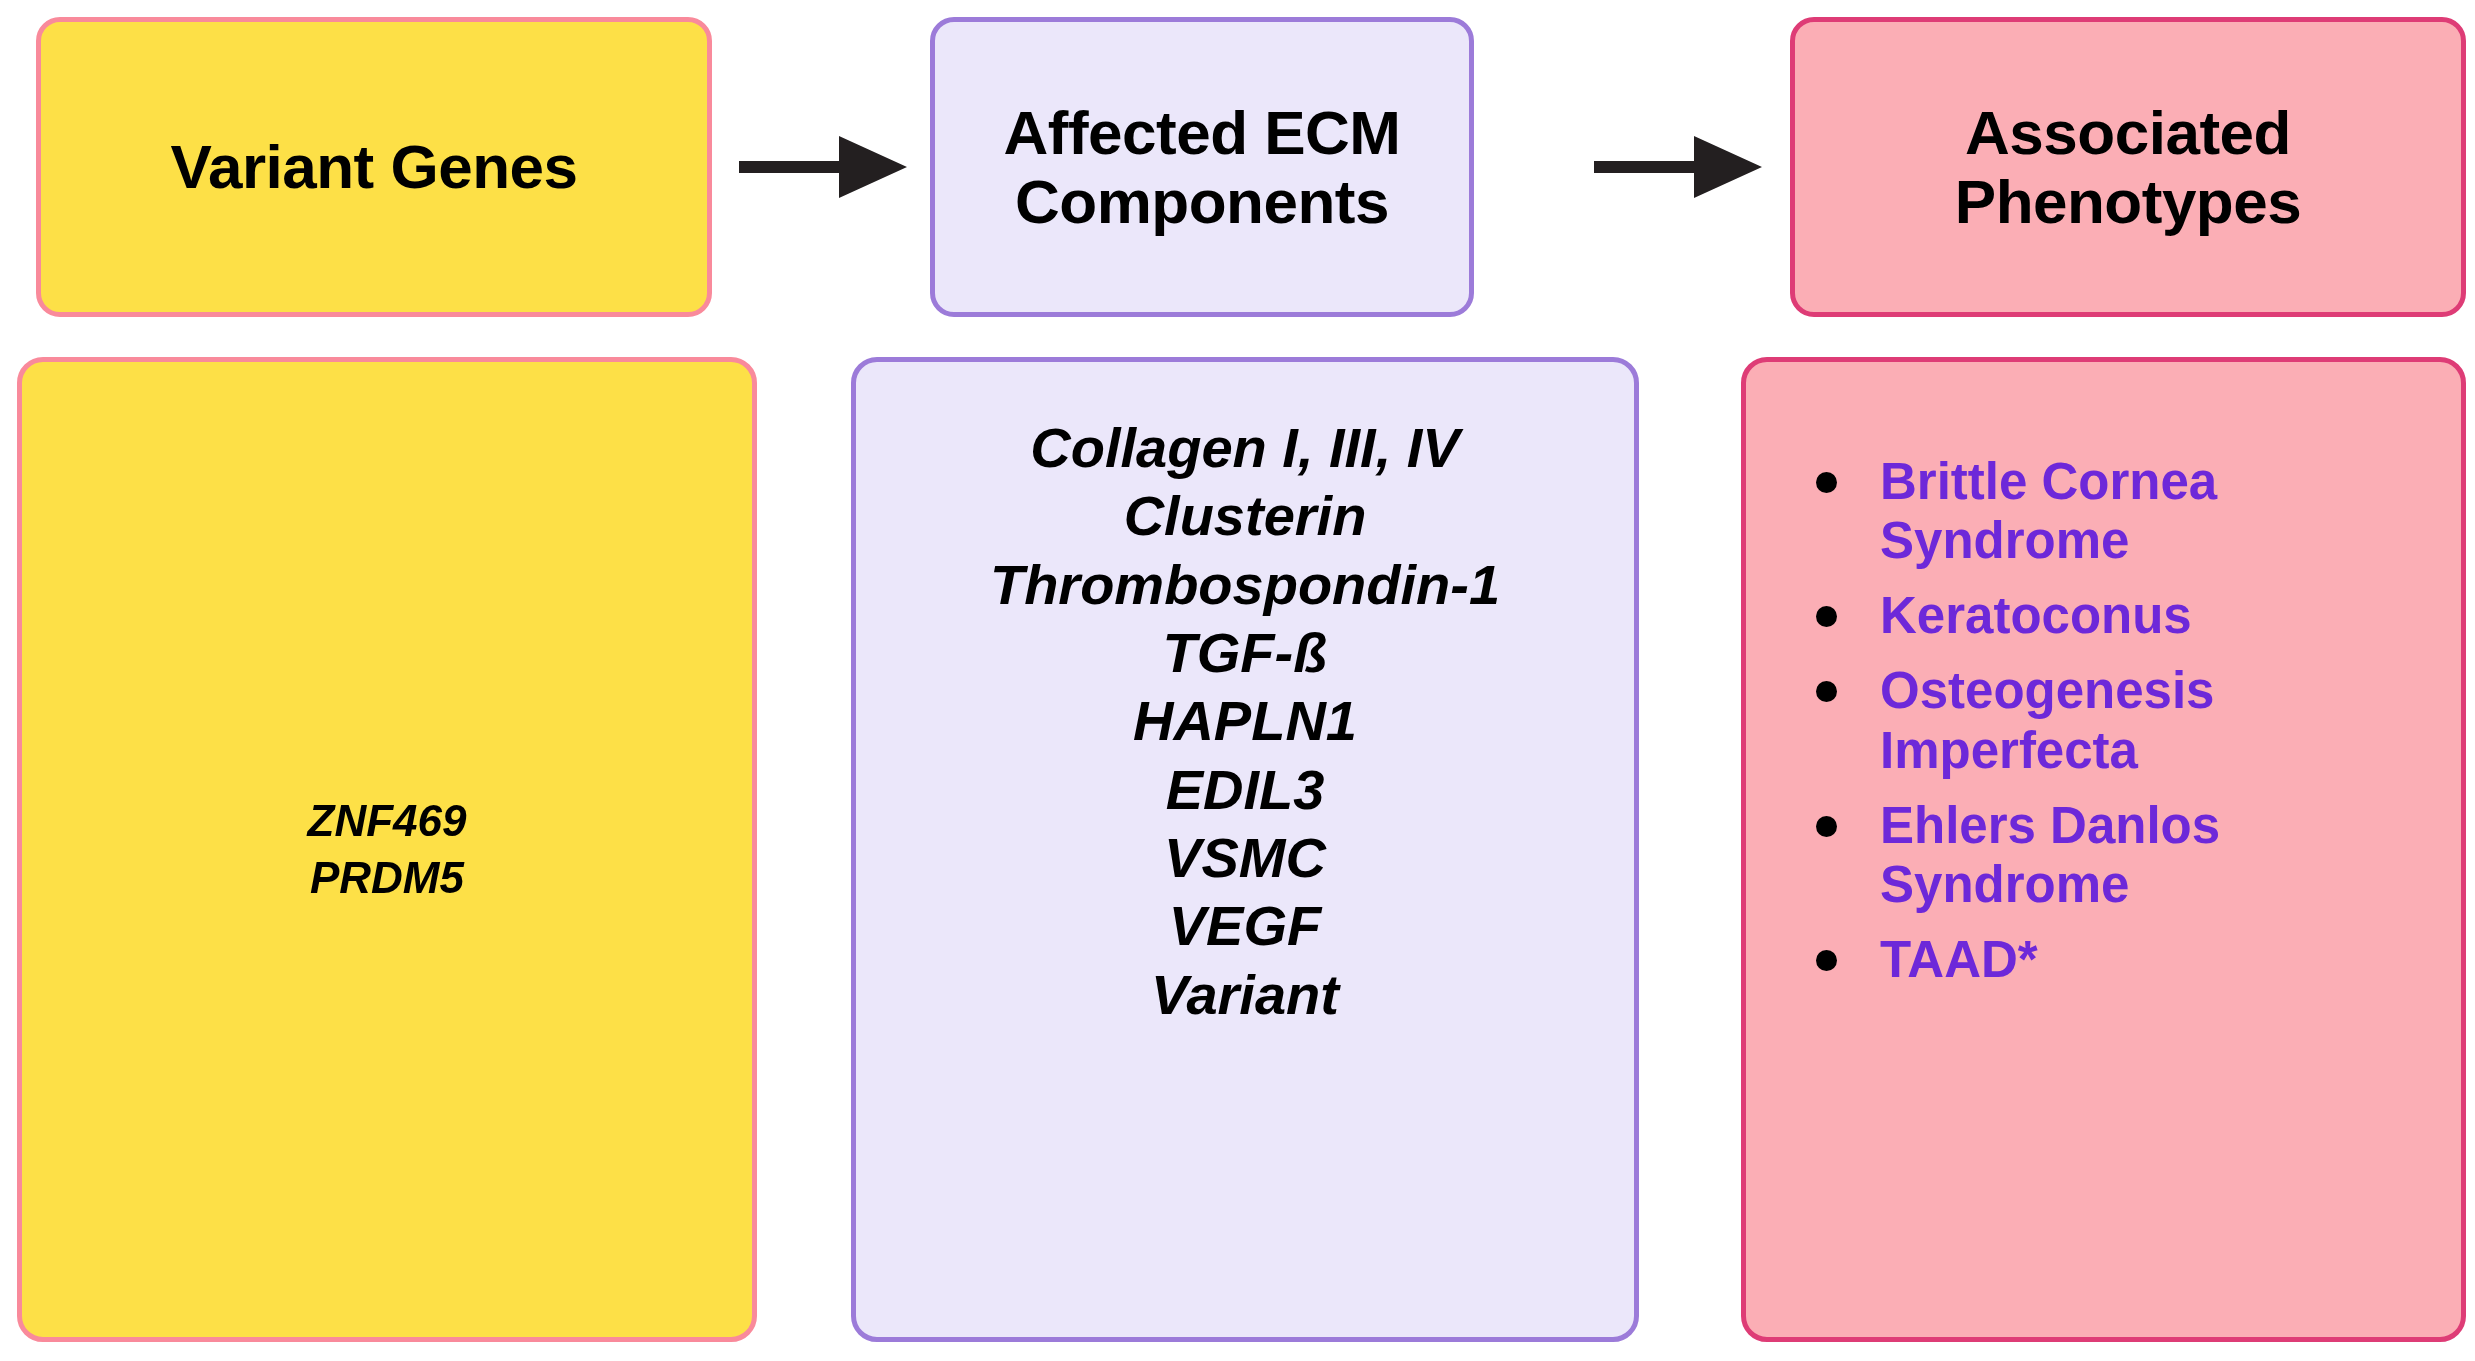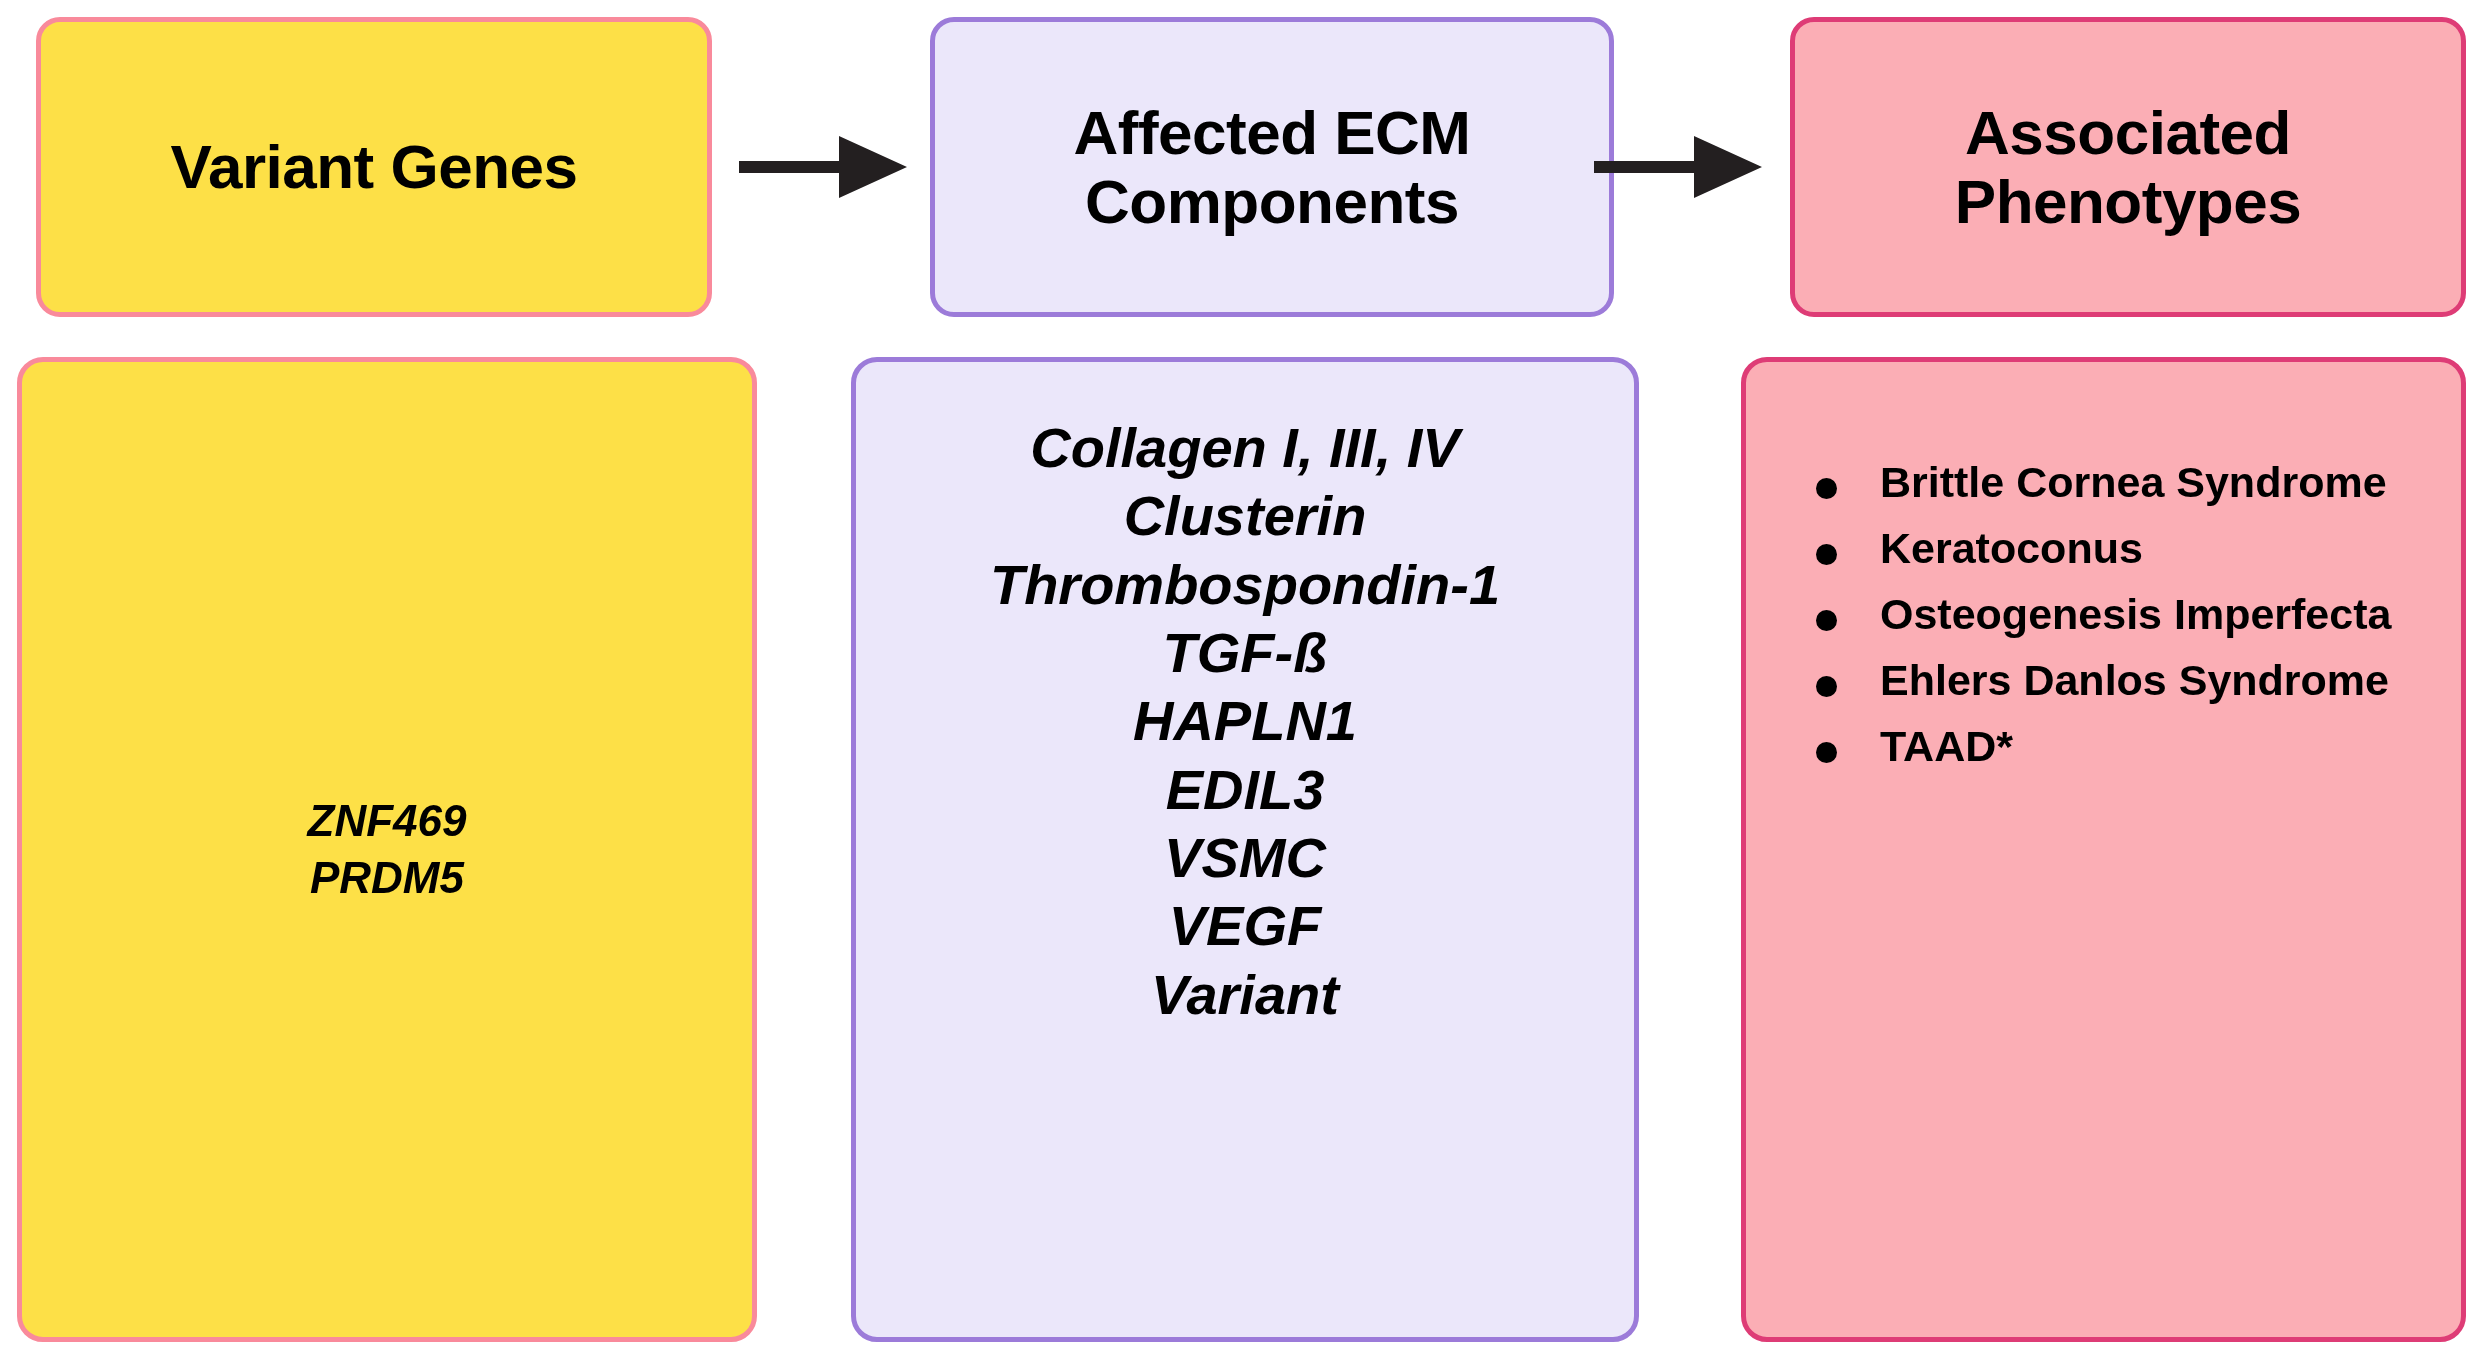--- a/index.html
+++ b/index.html
@@ -43,21 +43,21 @@
     background: #EBE7FA;
     border: 5px solid #9C7BD9;
   }
   .theme-pheno {
     background: #FBAEB5;
     border: 5px solid #DE3C76;
   }
 
   
   #hdr-genes  { left: 36px;   top: 17px;  width: 676px;  height: 300px; }
-  #hdr-ecm    { left: 930px;  top: 17px;  width: 684px;  height: 300px; }
+  #hdr-ecm    { left: 930px;  top: 17px;  width: 544px;  height: 300px; }
   #hdr-pheno  { left: 1790px; top: 17px;  width: 676px;  height: 300px; justify-content: center; }
 
   .header-title {
     font-size: 62px;
     font-weight: bold;
     color: #000000;
     text-align: center;
     line-height: 1.12;
     letter-spacing: -0.5px;
     padding: 0 18px;
@@ -98,27 +98,26 @@
   .pheno-list {
     margin-top: 90px;
     list-style: none;
     padding: 0 26px 0 58px;
     margin-left: 0;
     width: 100%;
     box-sizing: border-box;
   }
   .pheno-list li {
     position: relative;
-    font-size: 43px;
-    font-weight: bold;
-    color: #000000;
+    font-size: 51px;
+    font-weight: bold;
+    color: #6d28d9;
     line-height: 1.16;
     margin-bottom: 16px;
     padding-left: 76px;
-    margin-top: 6px;
   }
   .pheno-list li .bullet {
     position: absolute;
     left: 12px;
     top: 20px;
     width: 21px;
     height: 21px;
     border-radius: 50%;
     background: #000000;
   }

